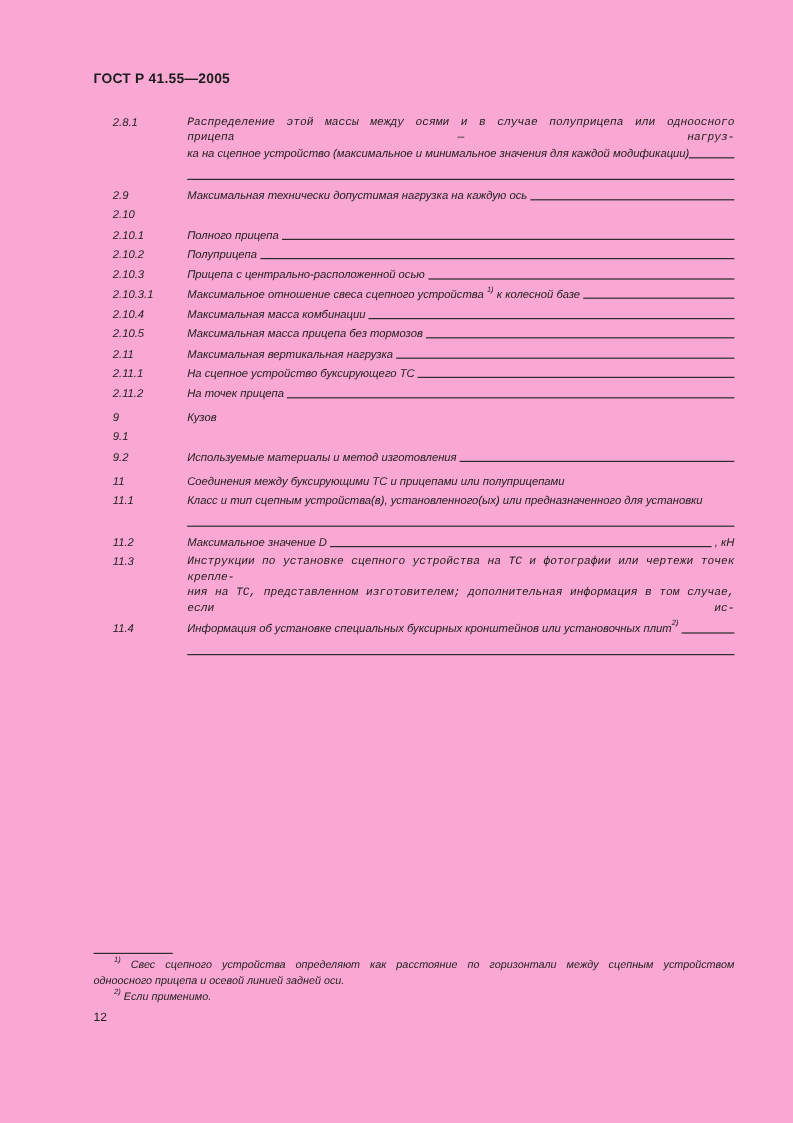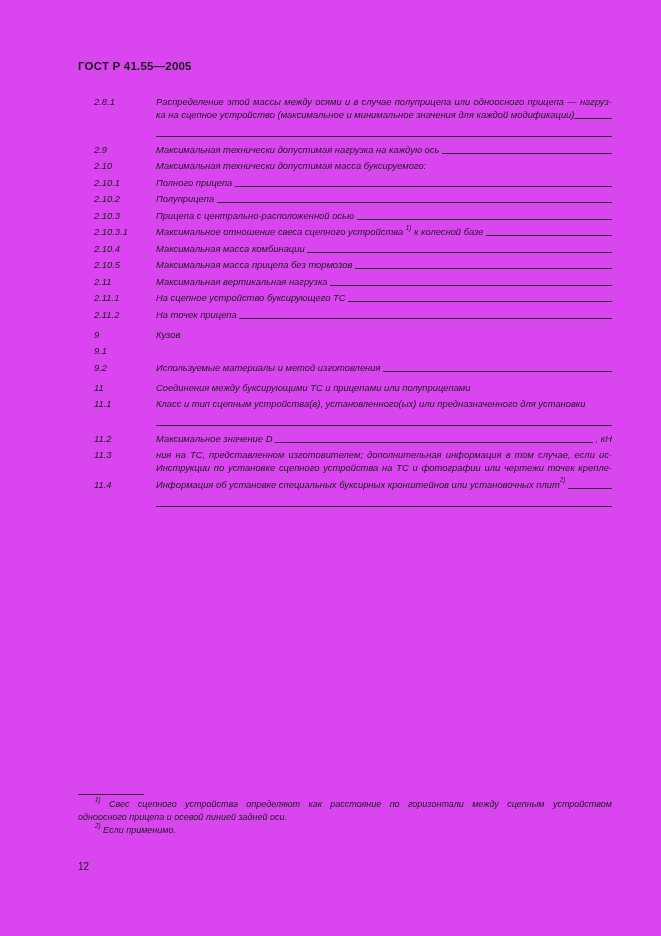--- a/index.html
+++ b/index.html
@@ -1,39 +1,39 @@
 <!DOCTYPE html>
 <html><head>
 <meta charset="utf-8">
 <style>
   html,body{margin:0;padding:0;background:#ffffff;}
   body{width:661px;height:936px;position:relative;overflow:hidden;
        font-family:"Liberation Sans",sans-serif;color:#1c1c1c;}
-  .page{position:absolute;inset:0;background:#d946ef;padding-left:36px;}
+  .page{position:absolute;inset:0;background:#f9a8d4;padding-left:36px;}
   .doc-header{position:absolute;left:78px;top:60px;font-weight:bold;
               font-size:11.5px;letter-spacing:.2px;font-style:normal;}
   .items{position:absolute;left:78px;top:95px;width:534px;}
   .item{display:flex;margin-bottom:3.5px;font-style:italic;font-size:9.4px;line-height:13px;margin-left:16px;}
   .item.gap{margin-top:7px;}
   .num{width:62px;flex:none;}
   .body{flex:1;min-width:0;}
   .fline{display:flex;align-items:stretch;}
   .txt{white-space:pre;}
   .suffix{white-space:pre;}
   .fill{flex:1;border-bottom:1px solid #2b2b2b;margin-bottom:2px;min-width:8px;}
   .pline{white-space:nowrap;}
-  .pline.just{white-space:normal;text-align:justify;text-align-last:justify;}
+  .pline.just{white-space:normal;text-align:justify;text-align-last:justify;font-family:Liberation Mono, monospace;}
   .full-blank{border-bottom:1px solid #2b2b2b;height:15px;margin-bottom:2px;}
   sup{font-size:6.3px;line-height:0;position:relative;top:-1px;font-style:italic;}
   .footer{position:absolute;left:78px;top:794px;width:534px;}
   .fn-rule{width:66px;border-top:1px solid #2b2b2b;height:0;margin-bottom:3px;}
   .fn-line{font-style:italic;font-size:9px;line-height:13px;}
   .fn-line.indent{text-indent:17px;}
   .fn-line.just{text-align:justify;text-align-last:justify;}
-  .page-num{margin-top:24px;font-style:normal;font-size:10px;}
+  .page-num{margin-top:6px;font-style:normal;font-size:10px;}
 </style>
 </head>
 <body>
 
 <div class="page">
   <div class="doc-header">ГОСТ Р 41.55—2005</div>
   <div class="items" id="items">
       <div class="item">
         <div class="num">2.8.1</div>
         <div class="body">
@@ -49,25 +49,20 @@
         <div class="num">2.9</div>
         <div class="body">
           <div class="fline">
             <span class="txt">Максимальная технически допустимая нагрузка на каждую ось </span>
             <span class="fill"></span>
           </div>
         </div>
       </div>
       <div class="item">
         <div class="num">2.10</div>
-        <div class="body">
-          <div class="fline">
-            <span class="txt">Максимальная технически допустимая масса буксируемого:</span>
-          </div>
-        </div>
       </div>
       <div class="item">
         <div class="num">2.10.1</div>
         <div class="body">
           <div class="fline">
             <span class="txt">Полного прицепа </span>
             <span class="fill"></span>
           </div>
         </div>
       </div>
@@ -184,22 +179,22 @@
           <div class="fline">
             <span class="txt">Максимальное значение D </span>
             <span class="fill"></span>
             <span class="suffix"> , кН</span>
           </div>
         </div>
       </div>
       <div class="item">
         <div class="num">11.3</div>
         <div class="body">
+          <div class="pline just">Инструкции по установке сцепного устройства на ТС и фотографии или чертежи точек крепле-</div>
           <div class="pline just">ния на ТС, представленном изготовителем; дополнительная информация в том случае, если ис-</div>
-          <div class="pline just">Инструкции по установке сцепного устройства на ТС и фотографии или чертежи точек крепле-</div>
         </div>
       </div>
       <div class="item">
         <div class="num">11.4</div>
         <div class="body">
           <div class="fline">
             <span class="txt">Информация об установке специальных буксирных кронштейнов или установочных плит<sup>2)</sup> </span>
             <span class="fill"></span>
           </div>
           <div class="full-blank"></div>

